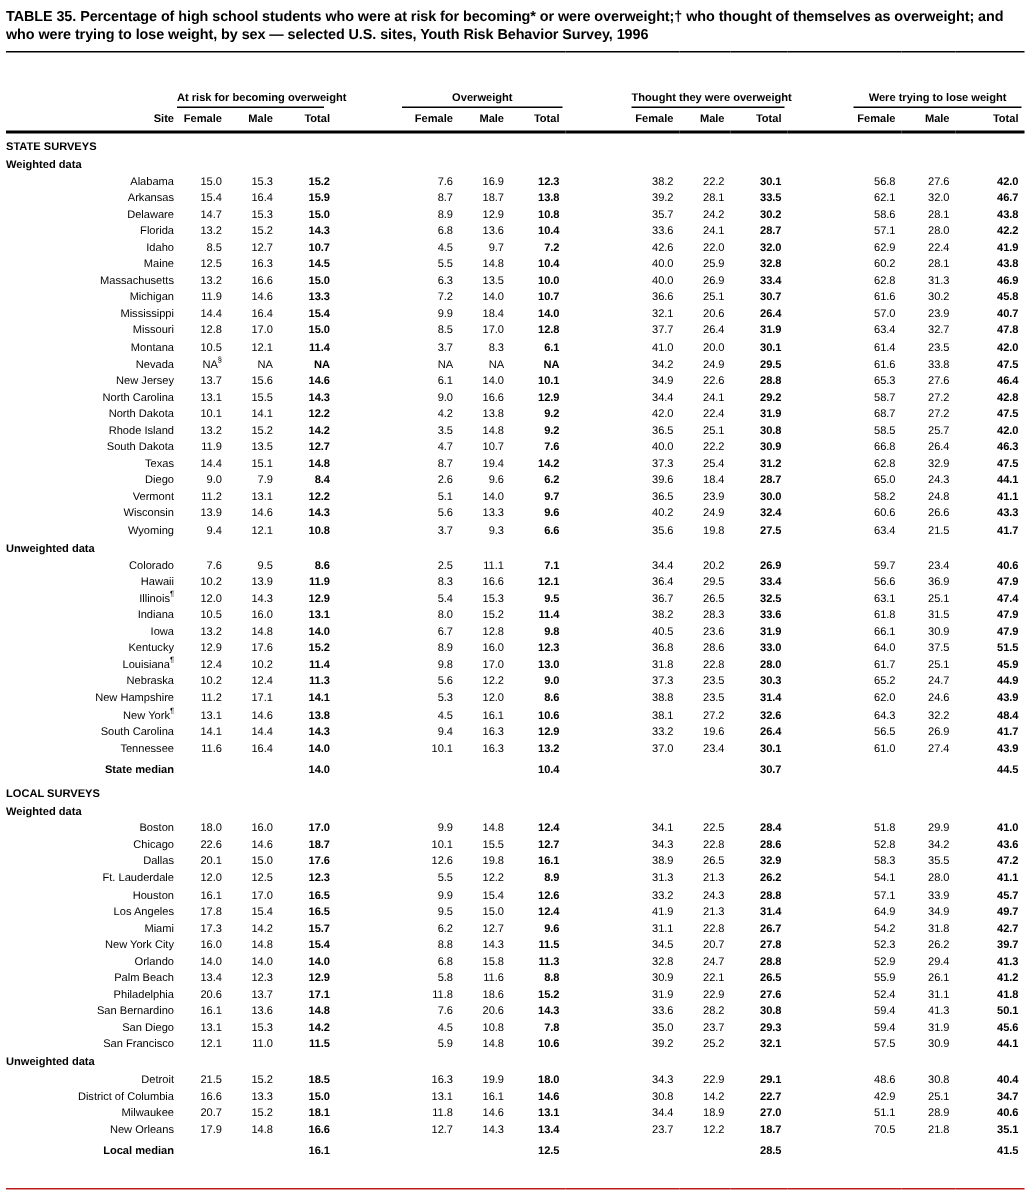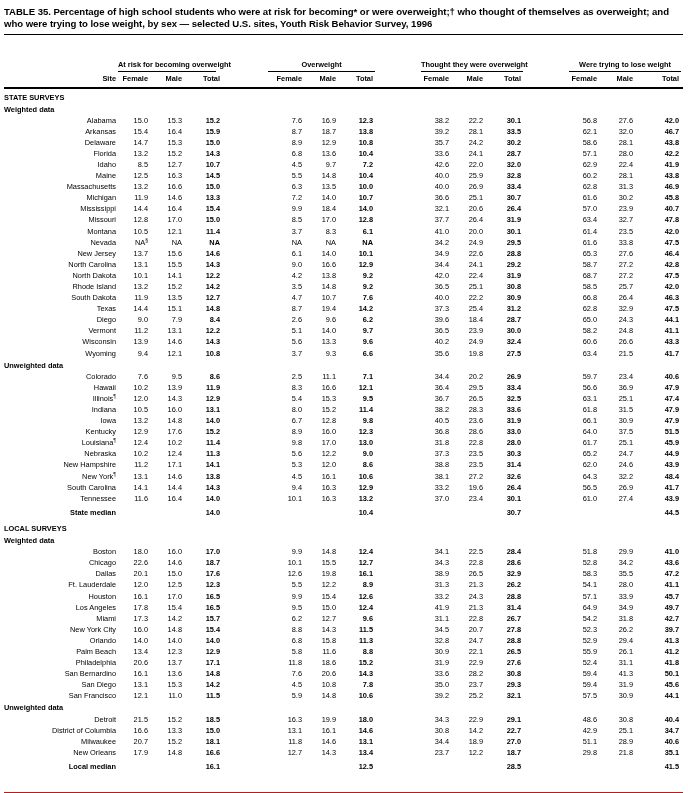--- a/index.html
+++ b/index.html
@@ -924,21 +924,21 @@
           <td class="site">New Orleans</td>
           <td class="num">17.9</td>
           <td class="num">14.8</td>
           <td class="num b">16.6</td>
           <td class="num">12.7</td>
           <td class="num">14.3</td>
           <td class="num b">13.4</td>
           <td class="num">23.7</td>
           <td class="num">12.2</td>
           <td class="num b">18.7</td>
-          <td class="num">29.8</td>
+          <td class="num">70.5</td>
           <td class="num">21.8</td>
           <td class="num b">35.1</td>
         </tr>
         <tr class="median last">
           <td class="site">Local median</td>
           <td class="num"></td>
           <td class="num"></td>
           <td class="num b">16.1</td>
           <td class="num"></td>
           <td class="num"></td>

